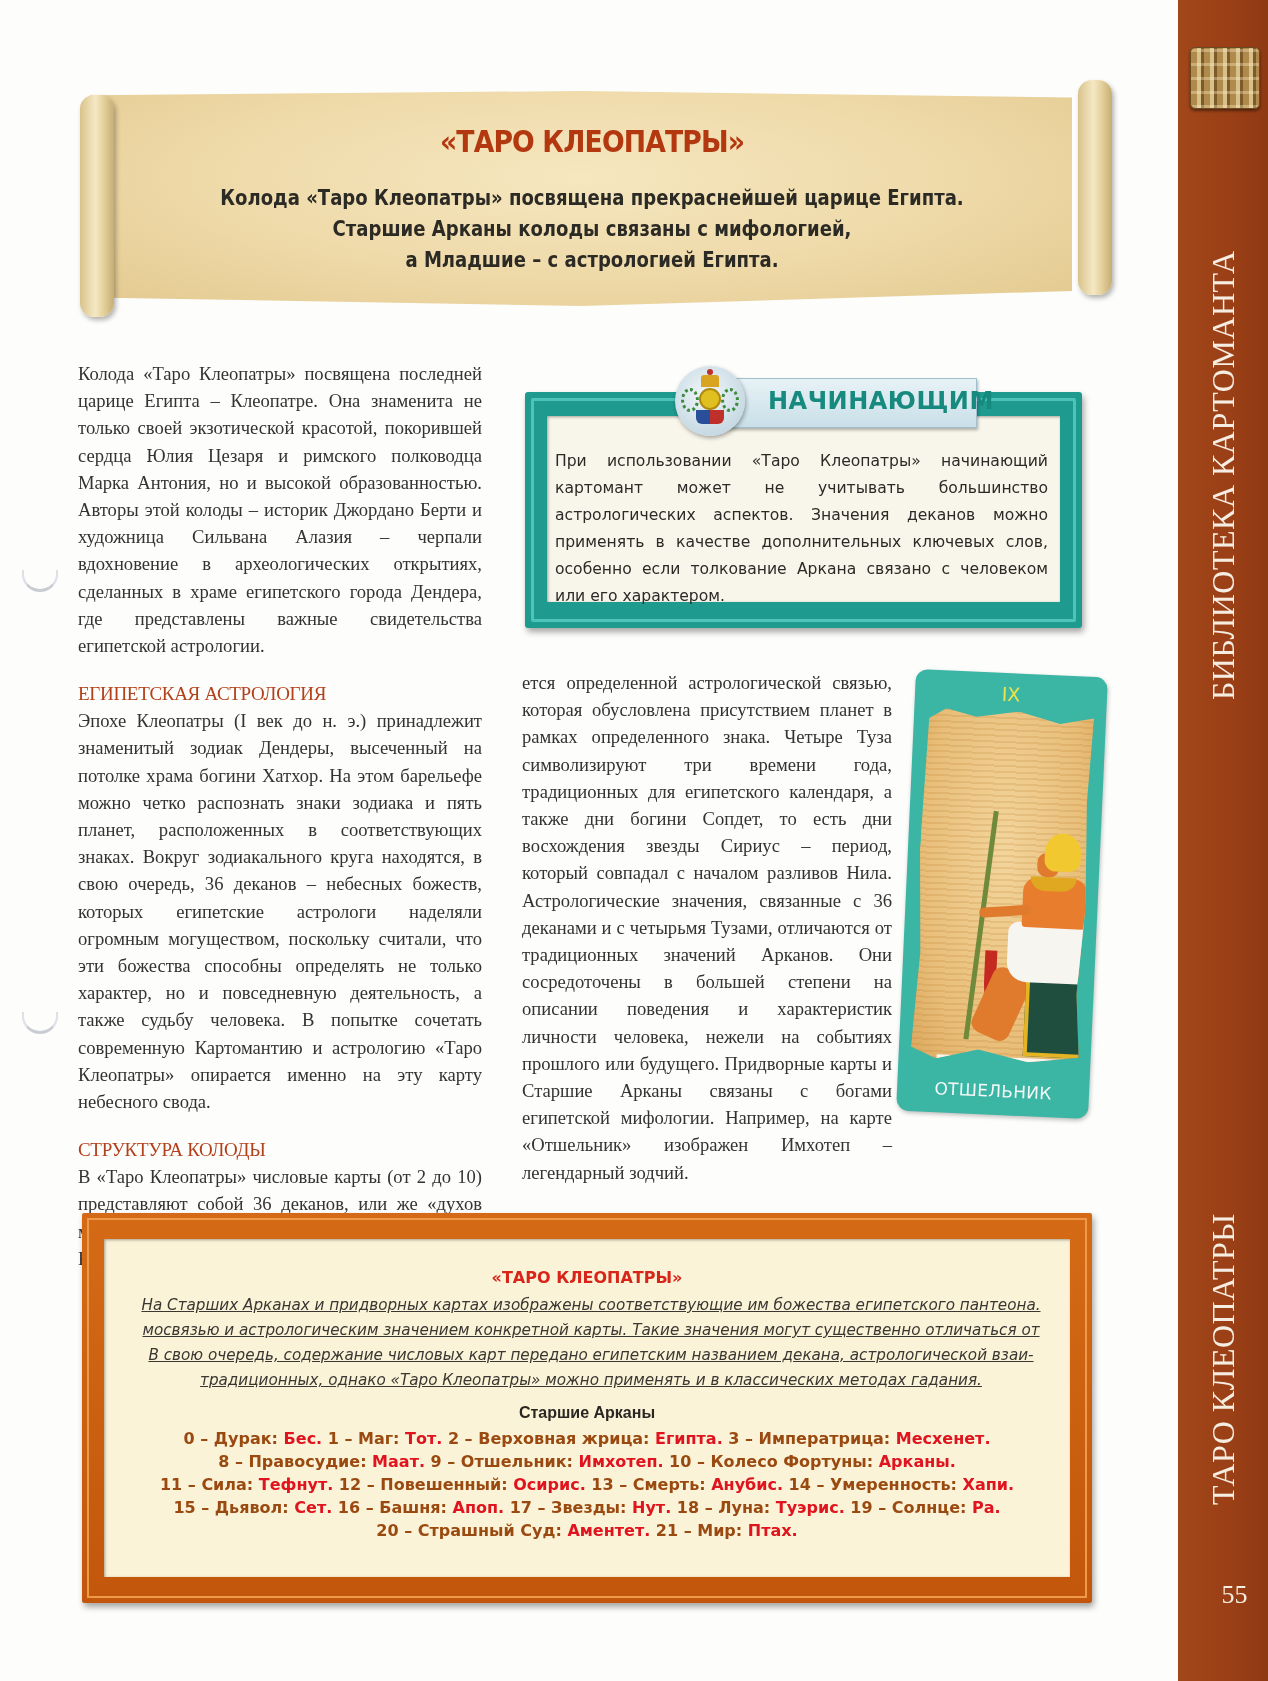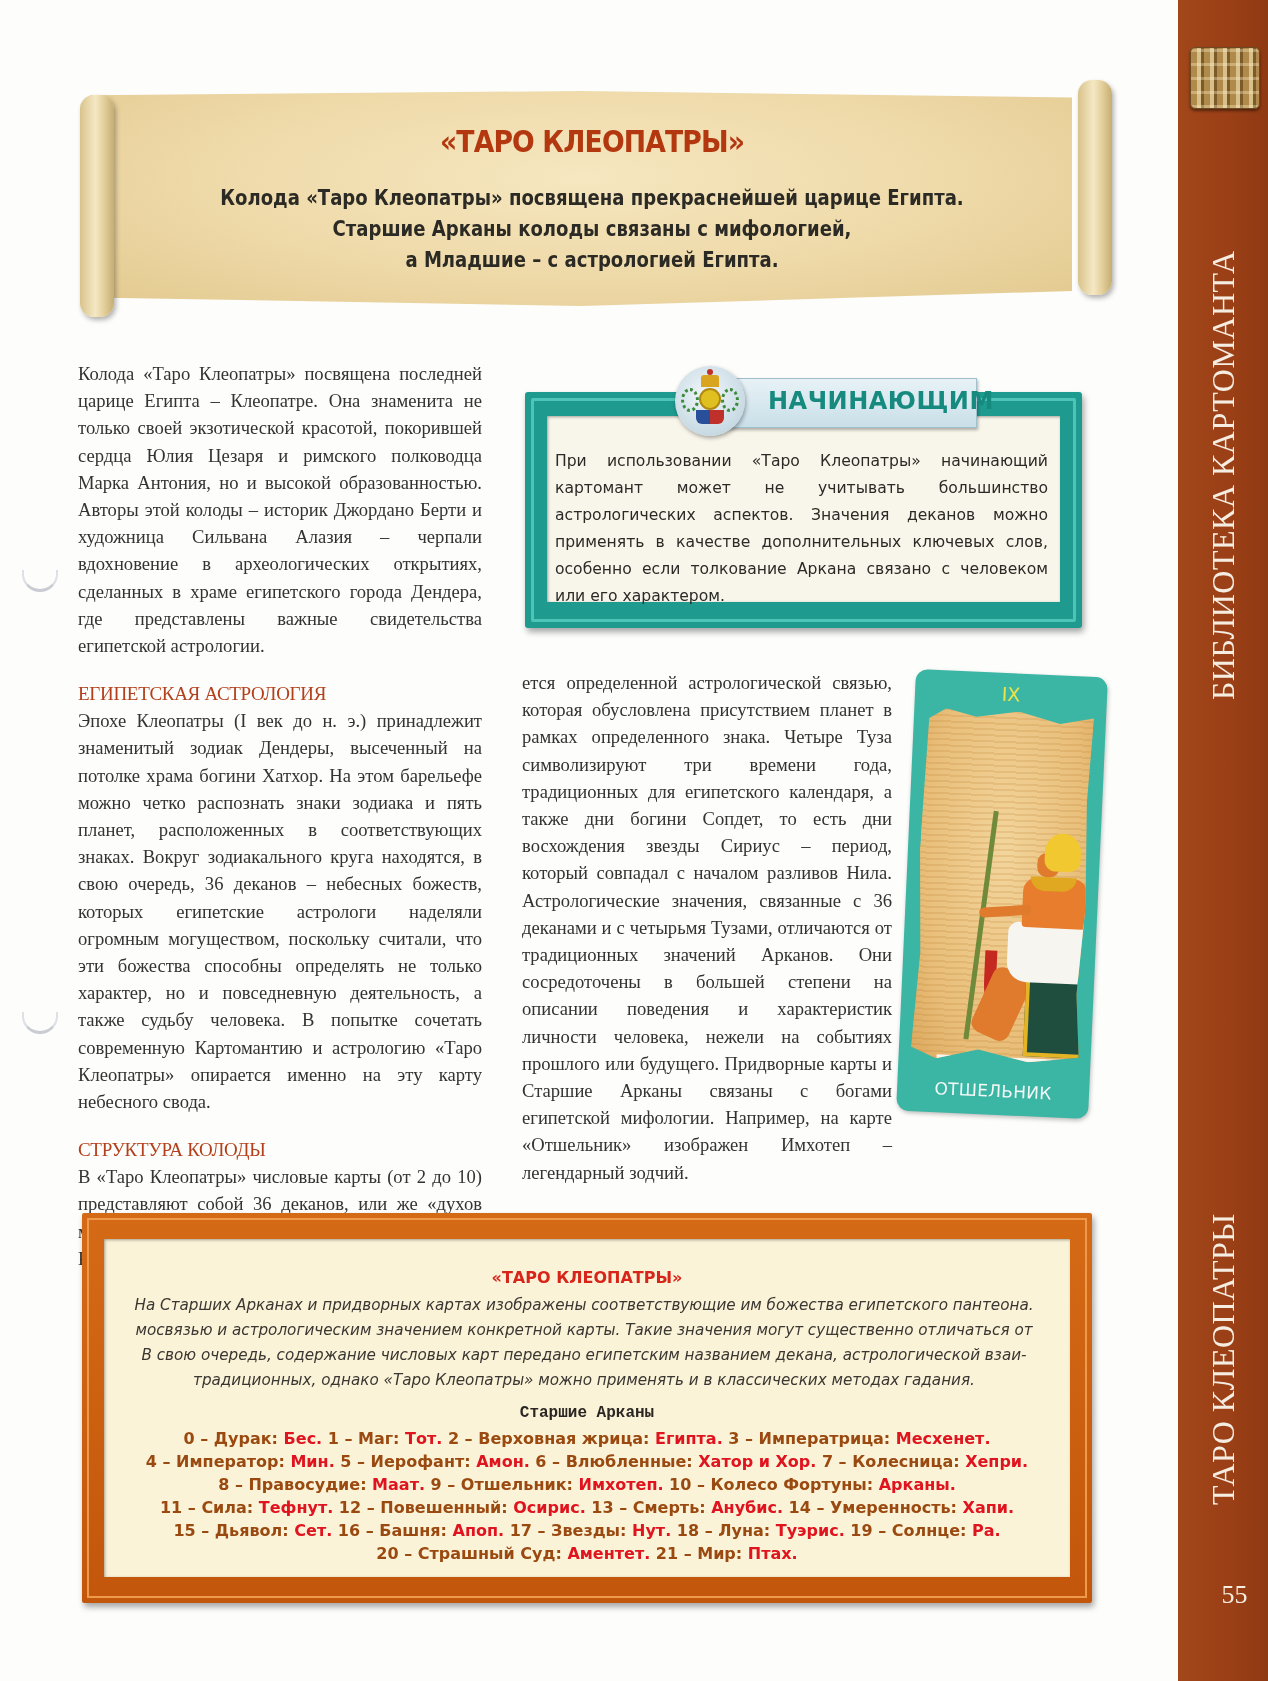--- a/index.html
+++ b/index.html
@@ -109,21 +109,21 @@
     background: linear-gradient(180deg, #d56a16, #c2570c); border-radius: 2px;
     box-shadow: 2px 4px 6px rgba(0,0,0,.35); }
   .frame::before { content: ""; position: absolute; inset: 5px; border: 2px solid #ee9a4a; }
   .frame .inner { position: absolute; left: 22px; top: 26px; right: 22px; bottom: 26px; background: #fbf3d8;
     box-shadow: inset 1px 1px 3px rgba(0,0,0,.35); }
   .frame-title { position: absolute; left: 0; right: 0; top: 1268px; text-align: center;
     font-family: "DejaVu Sans", sans-serif; font-weight: bold; font-size: 16px; color: #d7251a; }
   .frame-desc { position: absolute; left: 110px; width: 980px; top: 1293px; text-align: center;
     font-family: "DejaVu Sans", sans-serif; font-style: italic; font-size: 15.2px; line-height: 25px; color: #3a3632; }
   .frame-sub { position: absolute; left: 0; right: 0; top: 1404px; text-align: center;
-    font-family: Liberation Mono, monospace; font-weight: bold; font-size: 16px; color: #2a2622; }
+    font-family: Liberation Sans, sans-serif; font-weight: bold; font-size: 16px; color: #2a2622; }
   .arcana { position: absolute; left: 100px; width: 1000px; top: 1427px; text-align: center;
     font-family: "DejaVu Sans", sans-serif; font-weight: bold; font-size: 16px; line-height: 23px; }
   .arcana .line { display: block; }
   .arcana .k { color: #9a4a10; }
   .arcana .g { color: #e0141e; }
   .center-wrap { position: absolute; left: 82px; width: 1010px; }
 </style>
 </head>
 <body>
 
@@ -197,27 +197,26 @@
     <div class="fig-head"></div>
     <div class="fig-base"></div>
   </div>
   <div class="name">ОТШЕЛЬНИК</div>
 </div>
 
 <div class="frame">
   <div class="inner"></div>
 </div>
 <div class="center-wrap frame-title" style="left:82px;width:1010px;">«ТАРО КЛЕОПАТРЫ»</div>
-<div class="frame-desc" style="left:84px;width:1000px;">
+<div class="frame-desc" style="left:91px;width:1000px;text-decoration:underline;">
   <div>На Старших Арканах и придворных картах изображены соответствующие им божества египетского пантеона.</div>
   <div>мосвязью и астрологическим значением конкретной карты. Такие значения могут существенно отличаться от</div>
   <div>В свою очередь, содержание числовых карт передано египетским названием декана, астрологической взаи-</div>
   <div>традиционных, однако «Таро Клеопатры» можно применять и в классических методах гадания.</div>
 </div>
 <div class="frame-sub" style="left:82px;width:1010px;">Старшие Арканы</div>
 <div class="arcana" style="left:82px;width:1010px;" id="arcana-list">
     <span class="line"><span class="k">0 – Дурак: </span><span class="g">Бес.</span><span class="k"> 1 – Маг: </span><span class="g">Тот.</span><span class="k"> 2 – Верховная жрица: </span><span class="g">Египта.</span><span class="k"> 3 – Императрица: </span><span class="g">Месхенет.</span></span>
-    <span class="line"><span class="k">4 – Император: </span><span class="g">Мин.</span><span class="k"> 5 – Иерофант: </span><span class="g">Амон.</span><span class="k"> 6 – Влюбленные: </span><span class="g">Хатор и Хор.</span><span class="k"> 7 – Колесница: </span><span class="g">Хепри.</span></span>
     <span class="line"><span class="k">8 – Правосудие: </span><span class="g">Маат.</span><span class="k"> 9 – Отшельник: </span><span class="g">Имхотеп.</span><span class="k"> 10 – Колесо Фортуны: </span><span class="g">Арканы.</span></span>
     <span class="line"><span class="k">11 – Сила: </span><span class="g">Тефнут.</span><span class="k"> 12 – Повешенный: </span><span class="g">Осирис.</span><span class="k"> 13 – Смерть: </span><span class="g">Анубис.</span><span class="k"> 14 – Умеренность: </span><span class="g">Хапи.</span></span>
     <span class="line"><span class="k">15 – Дьявол: </span><span class="g">Сет.</span><span class="k"> 16 – Башня: </span><span class="g">Апоп.</span><span class="k"> 17 – Звезды: </span><span class="g">Нут.</span><span class="k"> 18 – Луна: </span><span class="g">Туэрис.</span><span class="k"> 19 – Солнце: </span><span class="g">Ра.</span></span>
     <span class="line"><span class="k">20 – Страшный Суд: </span><span class="g">Аментет.</span><span class="k"> 21 – Мир: </span><span class="g">Птах.</span></span>
   </div>
 
 </body></html>

